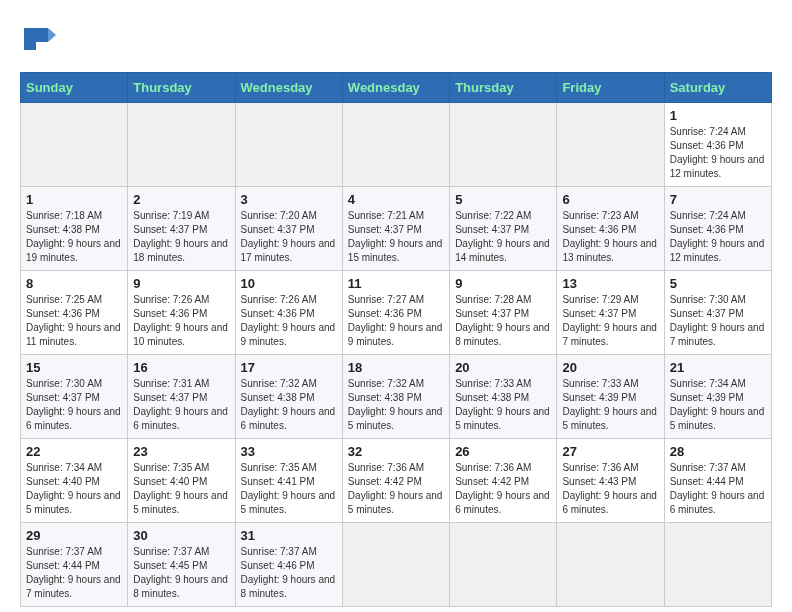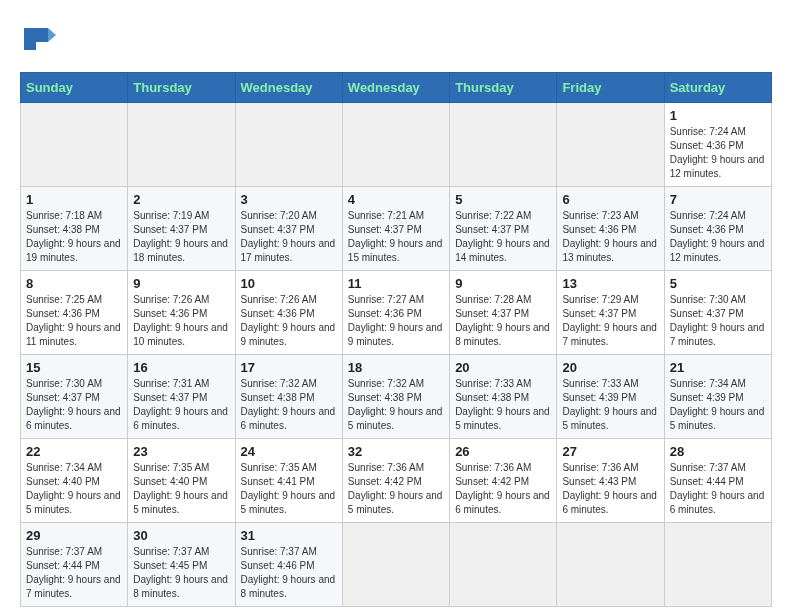--- a/index.html
+++ b/index.html
@@ -174,21 +174,21 @@
         <td><span class="day-num">20</span>
         <span class="cell-text">Sunrise: 7:33 AM<br>Sunset: 4:39 PM<br>Daylight: 9 hours and 5 minutes.</span></td>
         <td><span class="day-num">21</span>
         <span class="cell-text">Sunrise: 7:34 AM<br>Sunset: 4:39 PM<br>Daylight: 9 hours and 5 minutes.</span></td>
       </tr>
       <tr>
         <td><span class="day-num">22</span>
         <span class="cell-text">Sunrise: 7:34 AM<br>Sunset: 4:40 PM<br>Daylight: 9 hours and 5 minutes.</span></td>
         <td><span class="day-num">23</span>
         <span class="cell-text">Sunrise: 7:35 AM<br>Sunset: 4:40 PM<br>Daylight: 9 hours and 5 minutes.</span></td>
-        <td><span class="day-num">24</span>
+        <td><span class="day-num">33</span>
         <span class="cell-text">Sunrise: 7:35 AM<br>Sunset: 4:41 PM<br>Daylight: 9 hours and 5 minutes.</span></td>
         <td><span class="day-num">32</span>
         <span class="cell-text">Sunrise: 7:36 AM<br>Sunset: 4:42 PM<br>Daylight: 9 hours and 5 minutes.</span></td>
         <td><span class="day-num">26</span>
         <span class="cell-text">Sunrise: 7:36 AM<br>Sunset: 4:42 PM<br>Daylight: 9 hours and 6 minutes.</span></td>
         <td><span class="day-num">27</span>
         <span class="cell-text">Sunrise: 7:36 AM<br>Sunset: 4:43 PM<br>Daylight: 9 hours and 6 minutes.</span></td>
         <td><span class="day-num">28</span>
         <span class="cell-text">Sunrise: 7:37 AM<br>Sunset: 4:44 PM<br>Daylight: 9 hours and 6 minutes.</span></td>
       </tr>

